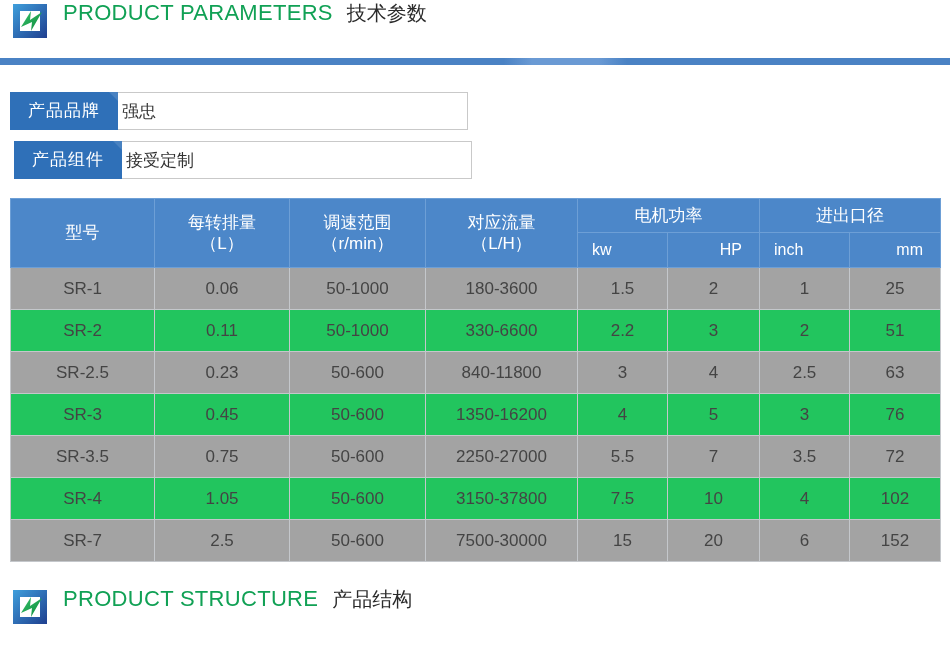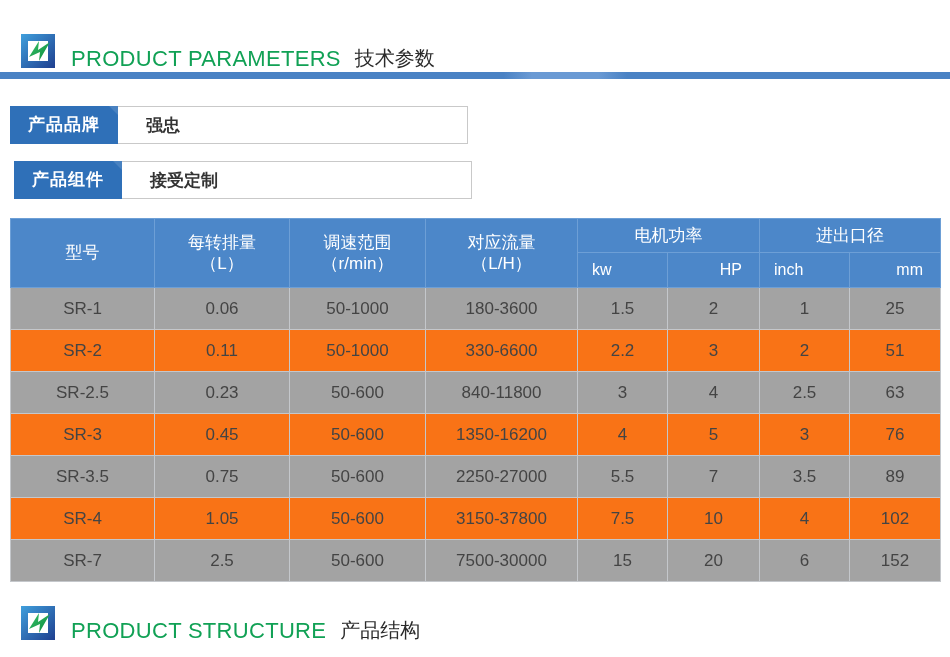--- a/index.html
+++ b/index.html
@@ -16,25 +16,24 @@
   }
   .page {
     position: relative;
     width: 950px;
     height: 657px;
   }
 
   
   .section-head {
     display: flex;
-    align-items: flex-end;
-    height: 72px;
+    align-items: flex-start;
+    height: 58px;
     padding-left: 9px;
     box-sizing: border-box;
-    margin-left: 8px;
   }
   .brand-logo {
     width: 42px;
     height: 42px;
     flex: 0 0 42px;
     position: relative;
     margin-right: 12px;
   }
   .brand-logo svg { display: block; }
   .head-en {
@@ -63,22 +62,21 @@
         #4a82c4 100%);
   }
 
   
   .info-area {
     position: relative;
     padding-top: 27px;
   }
   .info-row {
     display: flex;
-    margin-bottom: 17px;
-    font-weight: bold;
+    margin-bottom: 11px;
   }
   .info-col {
     display: flex;
     align-items: stretch;
   }
   .info-col.left  { width: 458px; margin-left: 10px; }
   .info-col.right { width: 458px; margin-left: 14px; }
 
   .info-label {
     width: 108px;
@@ -99,21 +97,21 @@
     border-top: 9px solid rgba(255,255,255,0.13);
     border-left: 9px solid transparent;
   }
   .info-value {
     flex: 1 1 auto;
     height: 38px;
     line-height: 38px;
     border: 1px solid #c9c9c9;
     border-left: none;
     box-sizing: border-box;
-    padding-left: 28px;
+    padding-left: 4px;
     font-size: 17px;
     color: #333333;
     background: #ffffff;
     overflow: hidden;
     white-space: nowrap;
   }
 
   
   .table-wrap {
     margin: 19px 10px 0 10px;
@@ -154,21 +152,21 @@
     height: 67px;
     vertical-align: middle;
   }
   table.spec thead th .ln1 { display: block; }
   table.spec thead th .ln2 { display: block; }
 
   table.spec tbody td {
     height: 39px;
     font-size: 17px;
     color: #444444;
-    background: #f97316;
+    background: #22c55e;
     border-color: #c4c7cb;
   }
   table.spec tbody tr.alt td {
     background: #a3a3a3;
   }
   .col-model  { width: 144px; }
   .col-disp   { width: 135px; }
   .col-speed  { width: 136px; }
   .col-flow   { width: 152px; }
   .col-kw     { width: 90px; }
@@ -312,21 +310,21 @@
           <td>76</td>
         </tr>
         <tr class="alt">
           <td>SR-3.5</td>
           <td>0.75</td>
           <td>50-600</td>
           <td>2250-27000</td>
           <td>5.5</td>
           <td>7</td>
           <td>3.5</td>
-          <td>89</td>
+          <td>72</td>
         </tr>
         <tr>
           <td>SR-4</td>
           <td>1.05</td>
           <td>50-600</td>
           <td>3150-37800</td>
           <td>7.5</td>
           <td>10</td>
           <td>4</td>
           <td>102</td>

